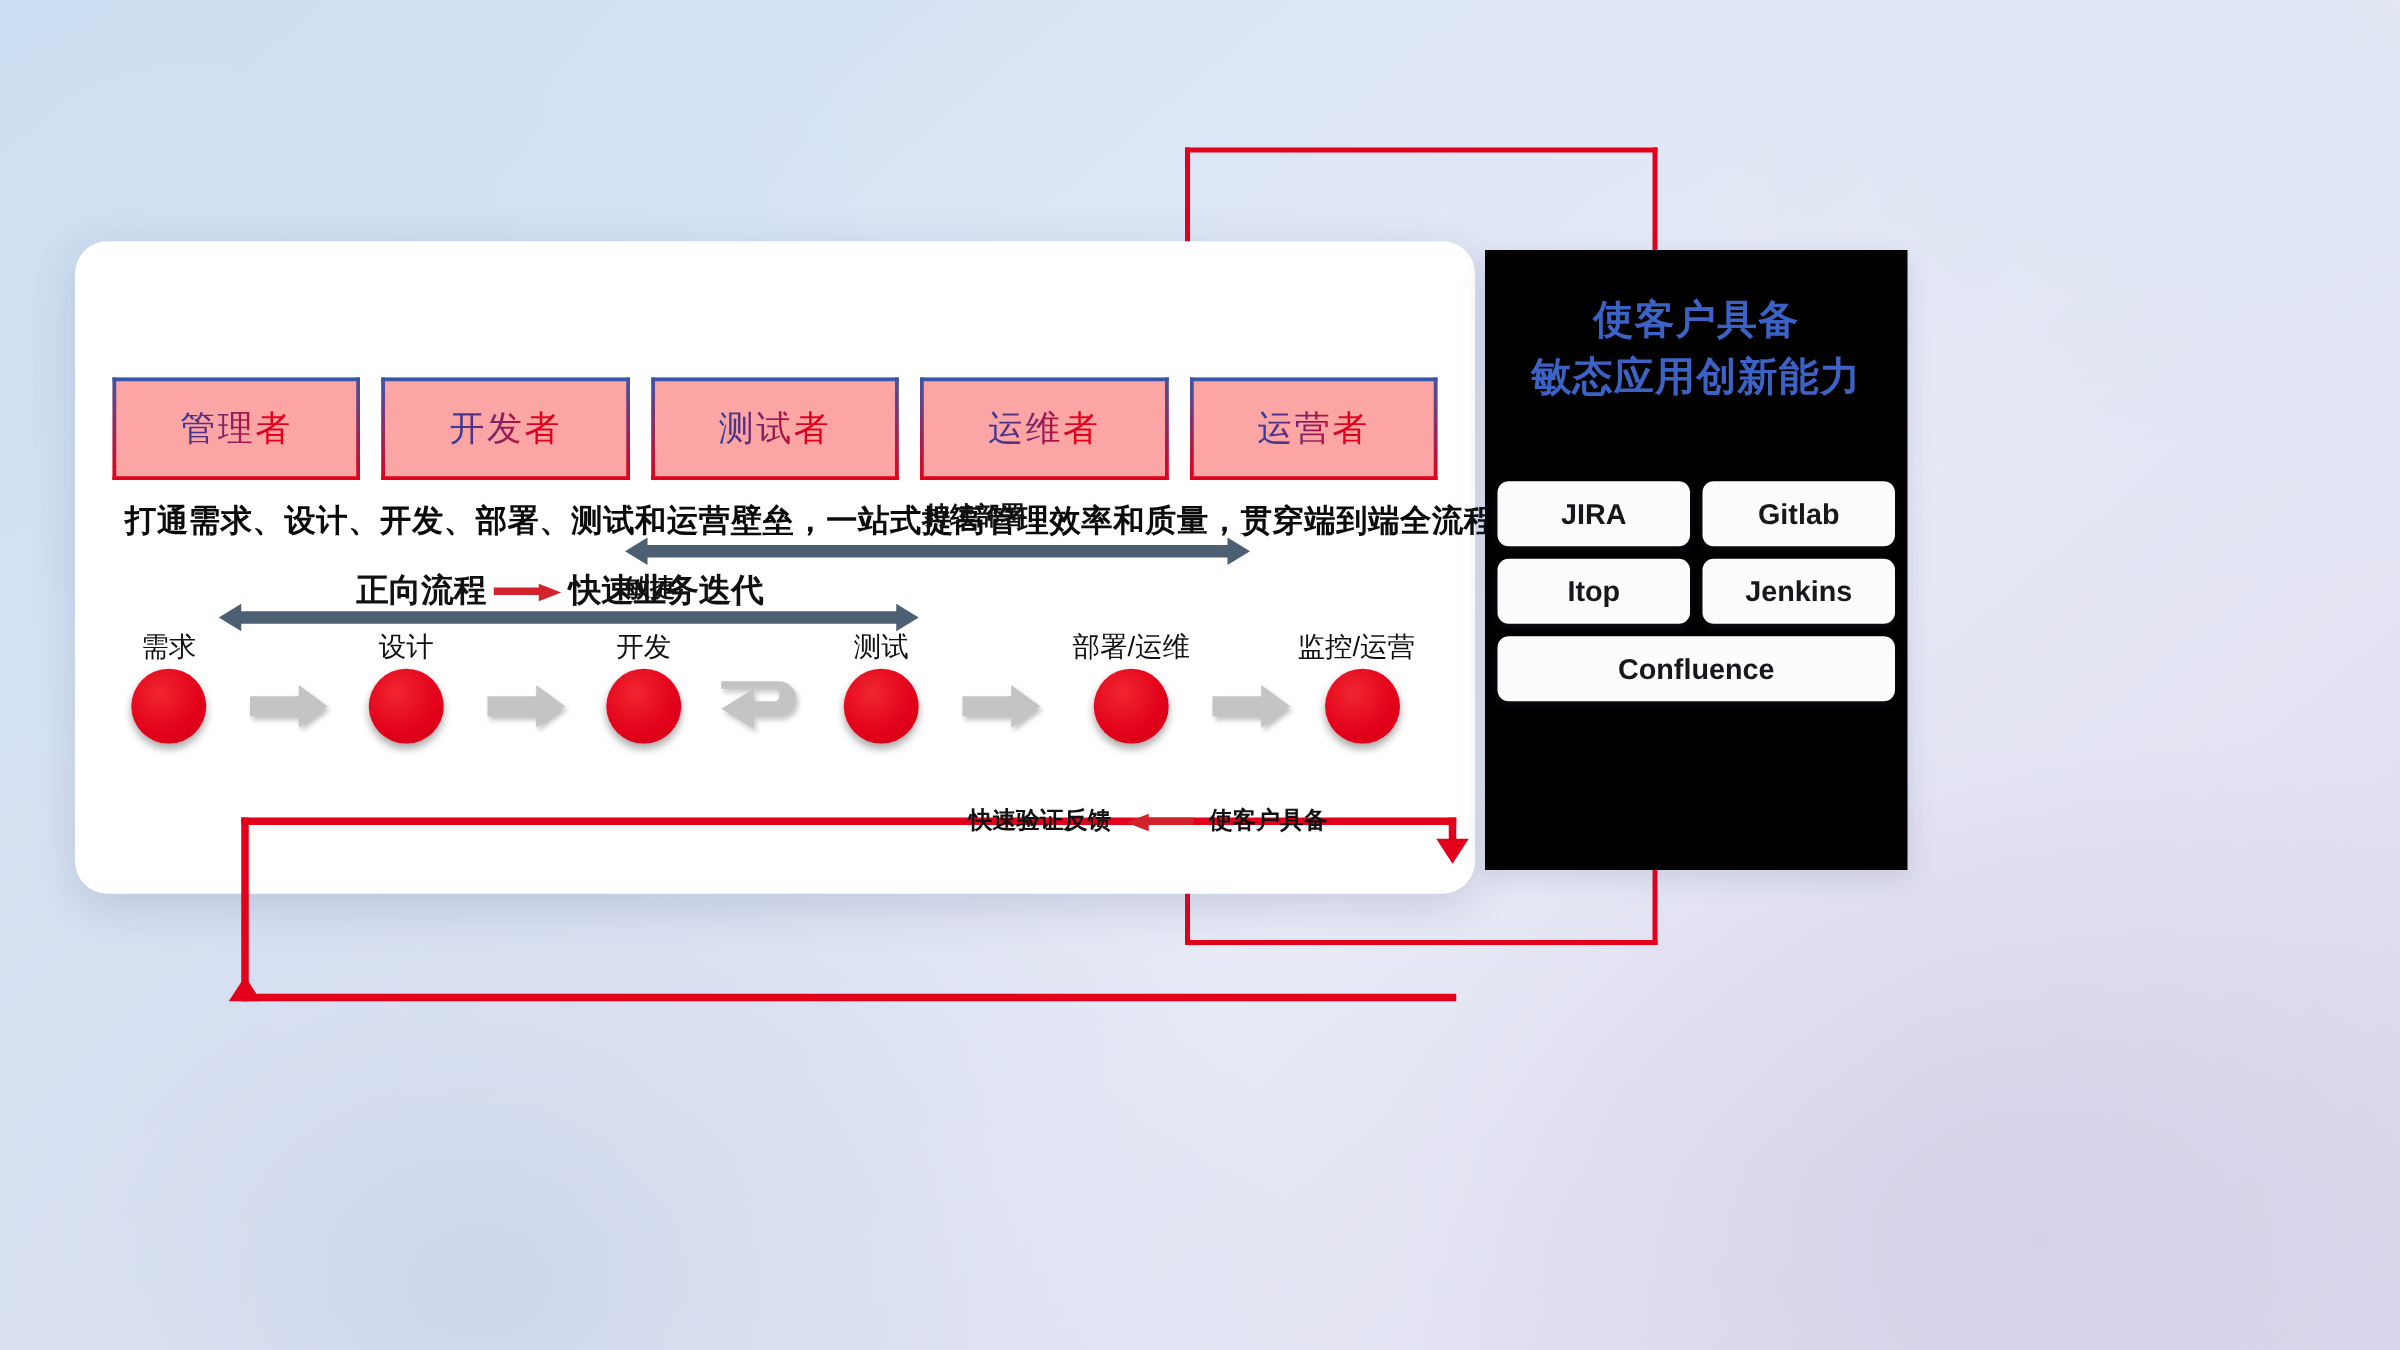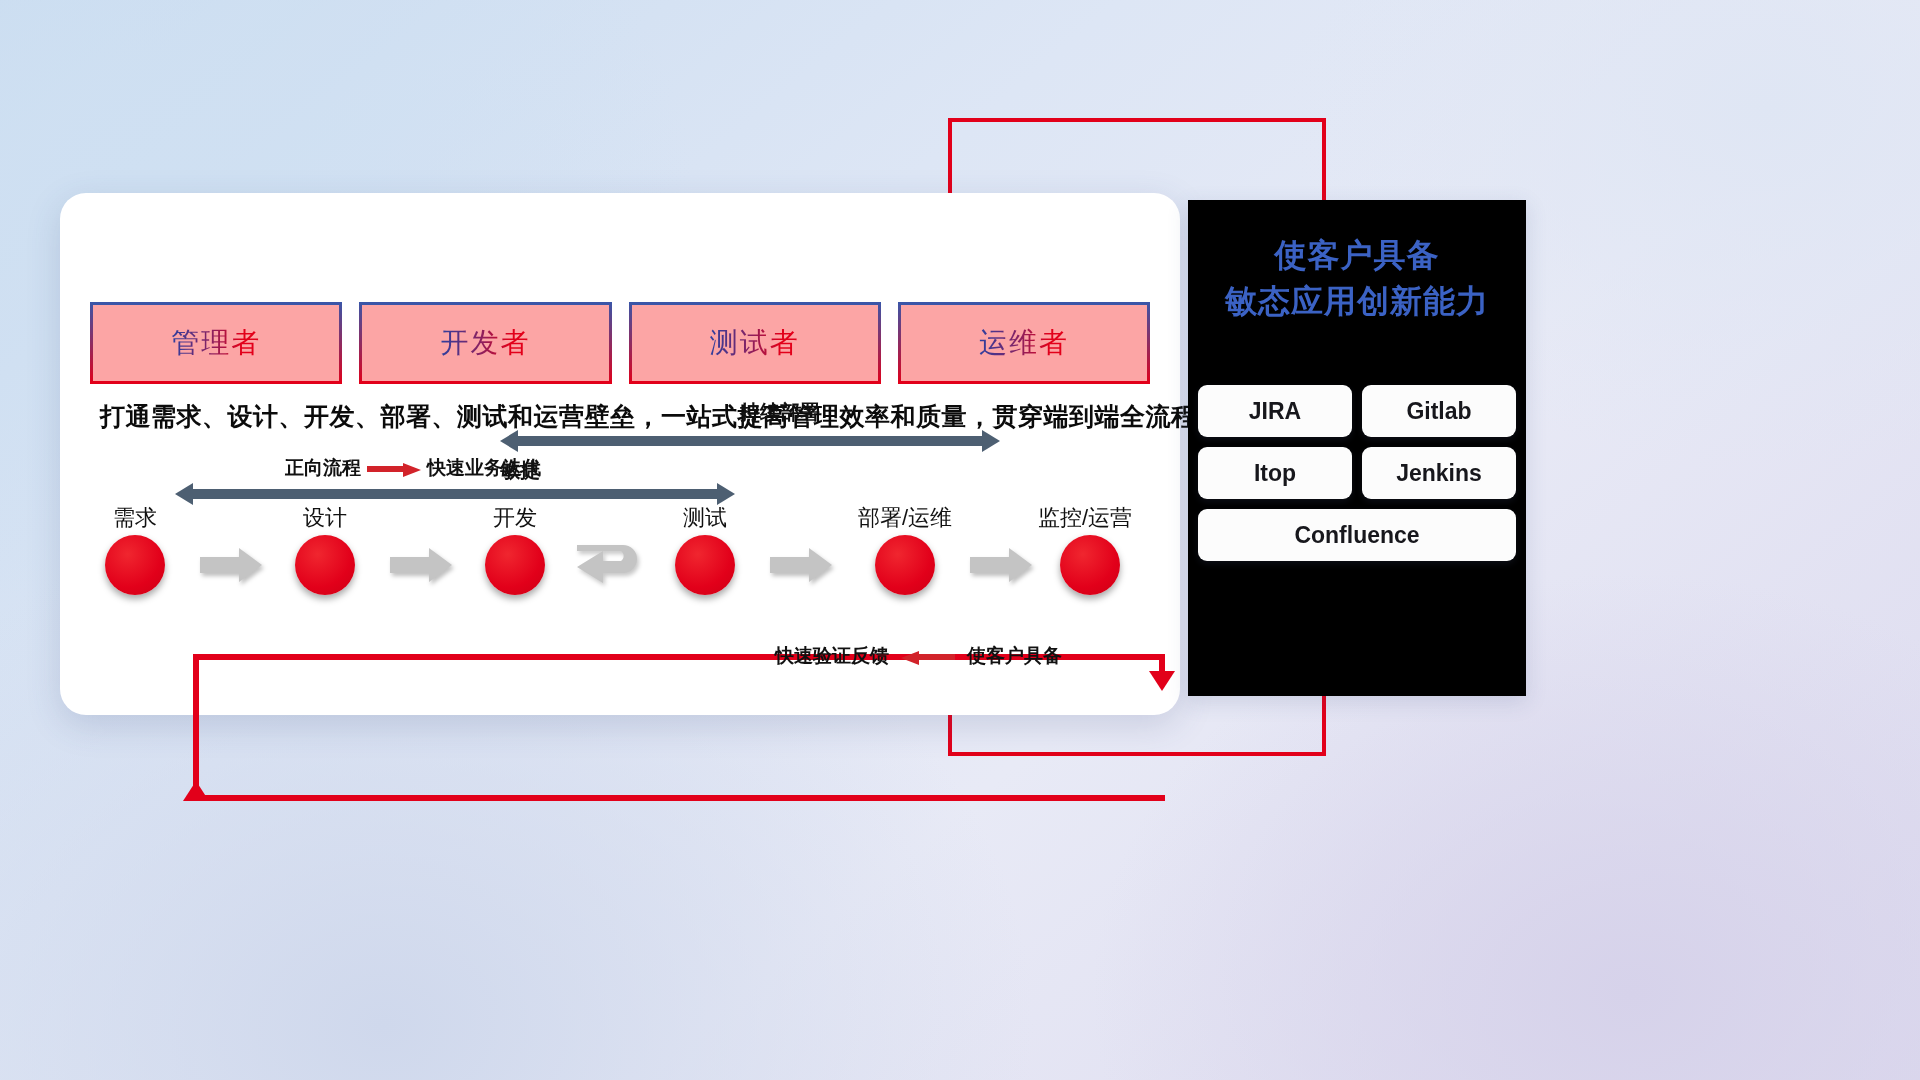--- a/index.html
+++ b/index.html
@@ -49,21 +49,21 @@
   }
 
   
   .desc{
     position:absolute;left:40px;top:207px;width:1050px;text-align:center;
     font-size:25px;font-weight:bold;color:#0b0b0b;letter-spacing:.5px;white-space:nowrap;
   }
 
   
   .legend-fwd{position:absolute;left:225px;top:262px;display:flex;align-items:center;gap:6px;}
-  .legend-fwd .t{font-size:19px;font-weight:bold;color:#111;}
+  .legend-fwd .t{font-size:26px;font-weight:bold;color:#111;}
   .arrow-red{position:relative;width:54px;height:11px;display:inline-block;}
   .arrow-red .shaft{position:absolute;left:0;top:3px;width:38px;height:6px;background:#d2232a;}
   .arrow-red .head{position:absolute;right:0;top:0;width:0;height:0;
     border-top:7px solid transparent;border-bottom:7px solid transparent;border-left:18px solid #d2232a;}
   .arrow-red.rev .shaft{left:16px;}
   .arrow-red.rev .head{left:0;right:auto;border-left:none;
     border-right:18px solid #d2232a;}
 
   
   .dbl{position:absolute;height:22px;}
@@ -148,20 +148,25 @@
       <div class="role">
         <i class="vl"></i>
         <i class="vr"></i>
         <span>测试者</span>
       </div>
       <div class="role">
         <i class="vl"></i>
         <i class="vr"></i>
         <span>运维者</span>
       </div>
+      <div class="role">
+        <i class="vl"></i>
+        <i class="vr"></i>
+        <span>运营者</span>
+      </div>
     </div>
 
     <div class="desc">打通需求、设计、开发、部署、测试和运营壁垒，一站式提高管理效率和质量，贯穿端到端全流程</div>
 
     <div class="legend-fwd">
       <span class="t">正向流程</span>
       <span class="arrow-red">
         <i class="shaft"></i>
           <i class="head"></i>
       </span>

